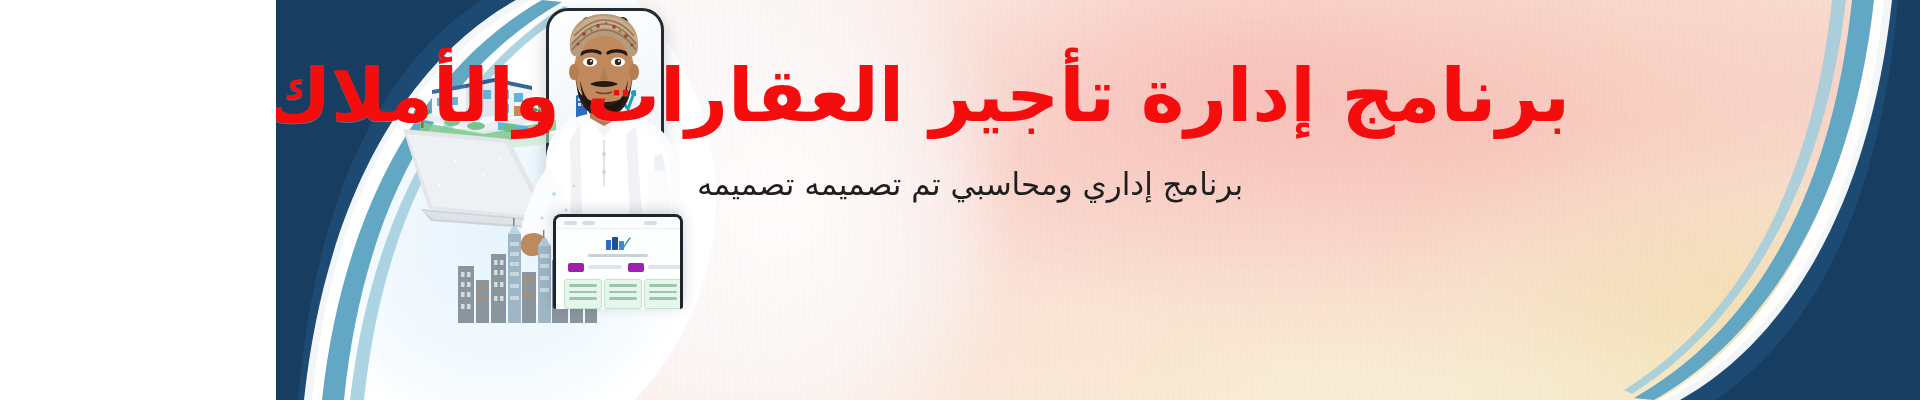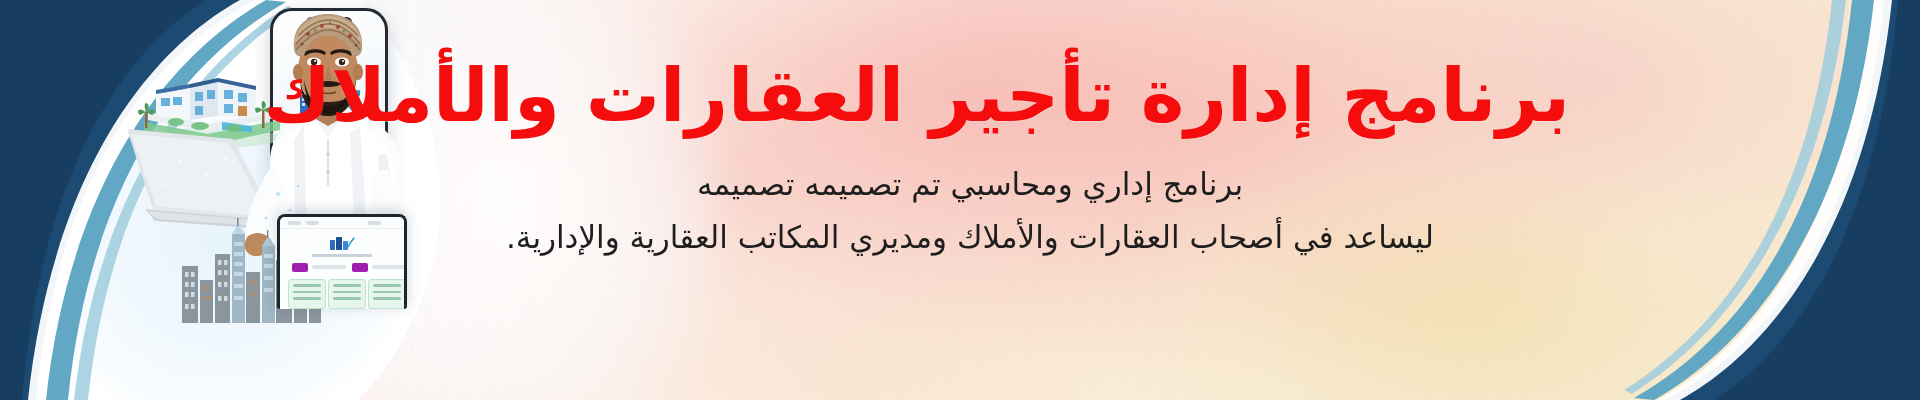--- a/index.html
+++ b/index.html
@@ -7,21 +7,21 @@
 
   html, body {
     width:1920px; height:400px;
     overflow:hidden;
     background:#ffffff;
     font-family:"DejaVu Sans","Liberation Sans",sans-serif;
   }
 
   .banner {
     position:relative;
-    width:1920px; height:400px;
+    width:1644px; height:400px;
     overflow:hidden;
     background:#fdf6ec;
   }
 
   
   .bg-base {
     position:absolute; inset:0;
     background:
       radial-gradient(ellipse 680px 330px at 1180px 120px, rgba(248,186,180,0.78) 0%, rgba(248,200,192,0.45) 45%, rgba(250,225,210,0.08) 78%, rgba(255,255,255,0) 100%),
       radial-gradient(ellipse 520px 280px at 760px 170px, rgba(249,205,198,0.62) 0%, rgba(250,220,212,0.30) 50%, rgba(255,255,255,0) 85%),
@@ -461,17 +461,16 @@
           <i></i>
         </div>
     </div>
 
   </div>
 
   <div class="copy">
     <h1 class="headline">برنامج إدارة تأجير العقارات والأملاك</h1>
     <div class="sub">
       <div class="sub-line">برنامج إداري ومحاسبي تم تصميمه تصميمه</div>
-      <div class="sub-line">ليساعد في أصحاب العقارات والأملاك ومديري المكاتب العقارية والإدارية.</div>
     </div>
   </div>
 
 </div>
 
 </body></html>

